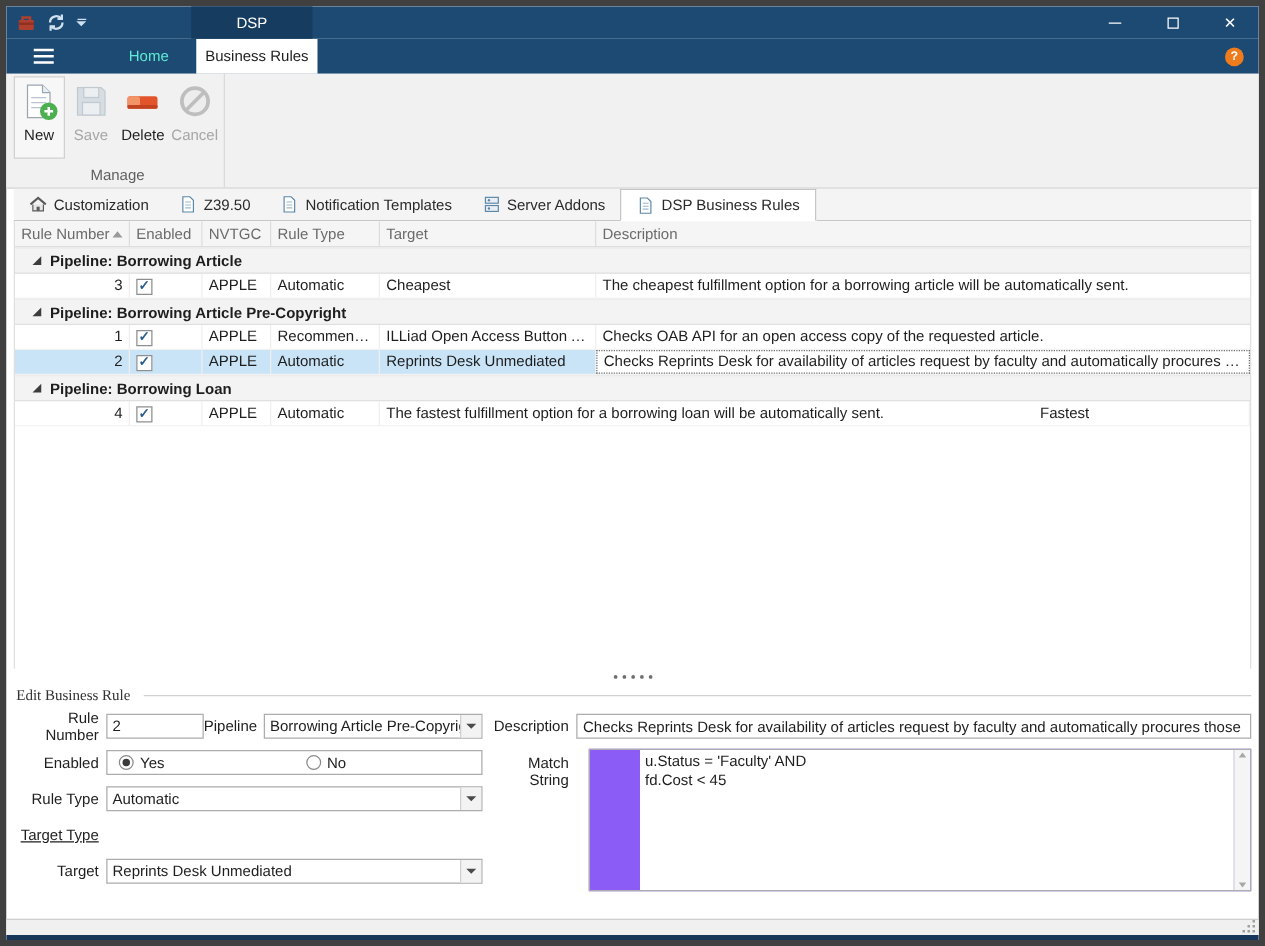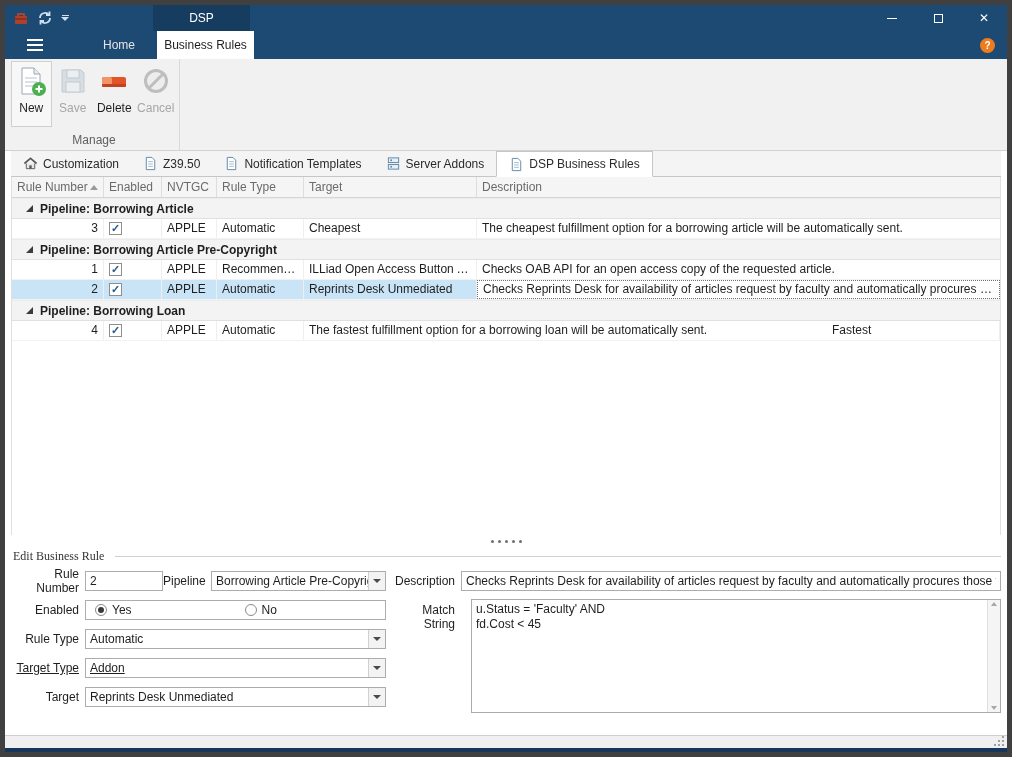--- a/index.html
+++ b/index.html
@@ -20,21 +20,21 @@
   .win-controls { margin-left: auto; display: flex; height: 26px; }
   .win-btn { width: 46px; height: 26px; display: flex; align-items: center; justify-content: center; color: #fff; }
   .glyph-min { width: 10px; height: 1px; background: #fff; display: block; }
   .glyph-max { width: 9px; height: 9px; border: 1px solid #fff; display: block; }
   .glyph-close { font-size: 12px; line-height: 1; }
 
   
   .tabrow { height: 28px; background: #1d4a72; display: flex; align-items: stretch; flex: 0 0 auto; }
   .hamburger { width: 44px; margin-left: 8px; display: flex; flex-direction: column; align-items: center; justify-content: center; gap: 3px; }
   .hamburger .bar { width: 16px; height: 2px; background: #fff; }
-  .rtab { display: flex; align-items: center; justify-content: center; color: #e5e5e5; padding: 0 16px; }
+  .rtab { display: flex; align-items: center; justify-content: center; color: #5eead4; padding: 0 16px; }
   .rtab.home { margin-left: 30px; }
   .rtab.active { background: #fff; color: #1e1e1e; width: 97px; margin-left: 6px; padding: 0; }
   .help-btn { margin-left: auto; margin-right: 12px; align-self: center; width: 15px; height: 15px; border-radius: 50%; background: #ee7b1c; color: #fff; font-size: 10px; font-weight: bold; display: flex; align-items: center; justify-content: center; }
 
   
   .ribbon-body { height: 92px; background: #f1f1f1; border-bottom: 1px solid #d2d2d2; display: flex; flex: 0 0 auto; }
   .ribbon-group { width: 175px; border-right: 1px solid #d9d9d9; display: flex; flex-direction: column; padding: 2px 2px 0 6px; }
   .rb-buttons { display: flex; flex: 1; }
   .rb-btn { width: 44px; height: 66px; display: flex; flex-direction: column; align-items: center; padding-top: 3px; margin-right: 1px; border: 1px solid transparent; }
   .rb-btn.focused { border: 1px solid #d0d0d0; background: #f7f7f7; }
@@ -95,21 +95,21 @@
   input.tbox { outline: none; }
   .combo { height: 20px; border: 1px solid #acacac; background: #fff; display: flex; align-items: stretch; }
   .combo-text { flex: 1; padding: 2px 4px; white-space: nowrap; overflow: hidden; }
   .combo-btn { width: 17px; border-left: 1px solid #d0d0d0; background: #f3f3f3; display: flex; align-items: center; justify-content: center; }
   .combo-btn .arr { width: 0; height: 0; border-left: 4px solid transparent; border-right: 4px solid transparent; border-top: 4px solid #4a4a4a; }
   .radio-box { width: 301px; height: 20px; border: 1px solid #acacac; background: #fff; display: flex; align-items: center; }
   .radio-item { display: flex; align-items: center; gap: 5px; width: 50%; padding-left: 9px; }
   .radio { width: 12px; height: 12px; border-radius: 50%; border: 1px solid #8a8a8a; background: #fff; position: relative; }
   .radio.checked::after { content: ""; position: absolute; left: 2px; top: 2px; width: 6px; height: 6px; border-radius: 50%; background: #3a3a3a; }
   .ms-label { position: absolute; top: 56px; left: 384px; width: 66px; text-align: right; padding-right: 6px; }
-  .ms-box { position: absolute; top: 52px; left: 460px; right: 0; height: 114px; border: 1px solid #acacac; background: #a16207; display: flex; }
+  .ms-box { position: absolute; top: 52px; left: 460px; right: 0; height: 114px; border: 1px solid #acacac; background: #8b5cf6; display: flex; padding-left: 40px; }
   .ms-box textarea { flex: 1; border: none; resize: none; outline: none; padding: 2px 4px; font-family: "Liberation Sans", sans-serif; font-size: 12px; line-height: 15px; color: #1e1e1e; overflow: hidden; }
   .ms-scroll { width: 13px; background: #f5f5f5; border-left: 1px solid #e0e0e0; display: flex; flex-direction: column; justify-content: space-between; align-items: center; padding: 2px 0; }
   .sb-up { width: 0; height: 0; border-left: 3px solid transparent; border-right: 3px solid transparent; border-bottom: 4px solid #a8a8a8; }
   .sb-down { width: 0; height: 0; border-left: 3px solid transparent; border-right: 3px solid transparent; border-top: 4px solid #a8a8a8; }
 
   
   .statusbar { height: 13px; background: #f0f0f0; border-top: 1px solid #cfcfcf; position: relative; flex: 0 0 auto; }
   .grip { position: absolute; right: 2px; bottom: 1px; width: 12px; height: 12px; }
   .bottom-strip { height: 4px; background: #16365c; flex: 0 0 auto; }
 
@@ -389,26 +389,20 @@
         <div class="combo" style="width:301px;">
           <span class="combo-text">Automatic</span>
           <span class="combo-btn">
               <span class="arr"></span>
             </span>
         </div>
       </div>
 
       <div class="ep-row" style="top:111px; left:0; width:390px;text-decoration:underline;">
         <span class="ep-label">Target Type</span>
-        <div class="combo" style="width:301px;">
-          <span class="combo-text">Addon</span>
-          <span class="combo-btn">
-              <span class="arr"></span>
-            </span>
-        </div>
       </div>
 
       <div class="ep-row" style="top:140px; left:0; width:390px;">
         <span class="ep-label">Target</span>
         <div class="combo" style="width:301px;">
           <span class="combo-text">Reprints Desk Unmediated</span>
           <span class="combo-btn">
               <span class="arr"></span>
             </span>
         </div>

